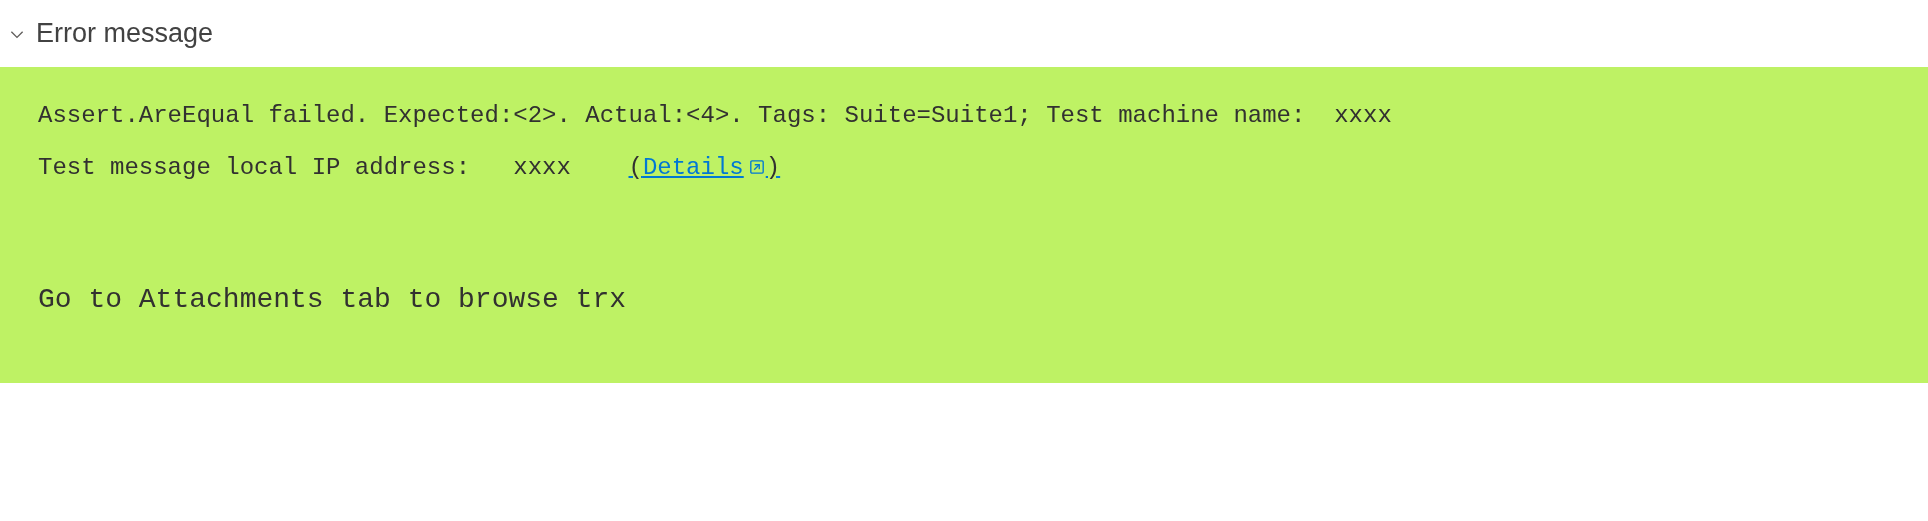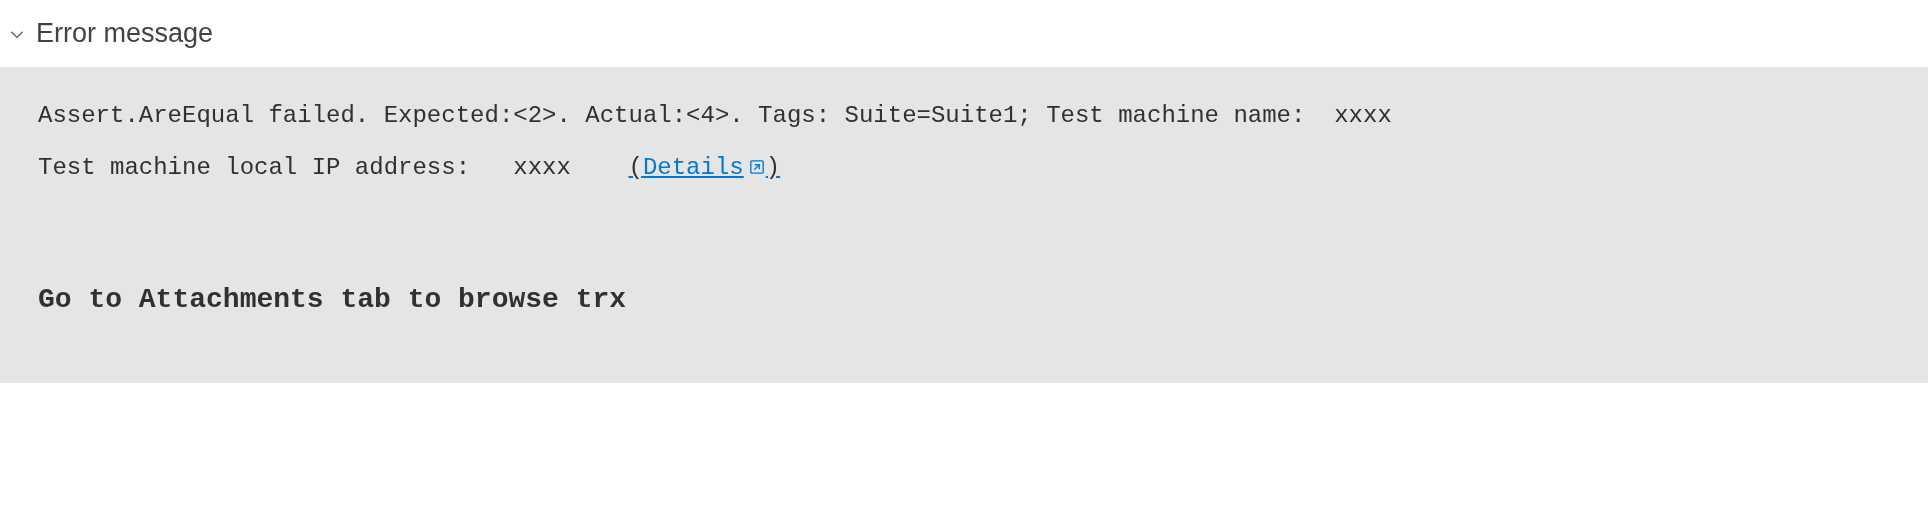--- a/index.html
+++ b/index.html
@@ -25,21 +25,21 @@
       align-items: center;
       justify-content: center;
     }
     .chevron svg { width: 18px; height: 18px; }
     .section-title {
       font-size: 27px;
       font-weight: 400;
       color: #424242;
     }
     .error-body {
-      background: #e5e5e5;
+      background: #bef264;
       padding: 30px 38px 60px 38px;
       font-family: Consolas, "Courier New", monospace;
       font-size: 24px;
       line-height: 1.6;
       color: #323130;
     }
     .error-line {
       white-space: pre-wrap;
       word-break: break-word;
       margin-bottom: 14px;
@@ -51,40 +51,40 @@
     }
     .details-link .paren { color: #323130; }
     .ext-icon {
       display: inline-flex;
       vertical-align: -2px;
       margin-left: 4px;
     }
     .ext-icon svg { width: 18px; height: 18px; }
     .attachments-hint {
       margin-top: 90px;
-      font-weight: 700;
+      font-weight: 400;
       font-size: 28px;
       font-family: Consolas, "Courier New", monospace;
     }
   </style>
 </head>
 <body>
 
 <div class="section-header">
   <span class="chevron">
     <svg viewBox="0 0 16 16" fill="none" stroke="currentColor" stroke-width="1.2">
       <polyline points="3,6 8,11 13,6"></polyline>
     </svg>
   </span>
   <span class="section-title">Error message</span>
 </div>
 
 <div class="error-body">
   <div class="error-line"><span>Assert.AreEqual failed. Expected:&lt;2&gt;. Actual:&lt;4&gt;. Tags: Suite=Suite1; Test machine name:  </span><span>xxxx</span></div>
-  <div class="error-line"><span>Test machine local IP address:   </span><span>xxxx</span><span>    </span><span class="details-link"><span class="paren">(</span><span>Details</span><span class="ext-icon">
+  <div class="error-line"><span>Test message local IP address:   </span><span>xxxx</span><span>    </span><span class="details-link"><span class="paren">(</span><span>Details</span><span class="ext-icon">
           <svg viewBox="0 0 16 16" fill="none" stroke="#0078d4" stroke-width="1.2">
             <rect x="2.5" y="2.5" width="11" height="11" rx="1"></rect>
             <polyline points="6,6 10,6 10,10"></polyline>
             <line x1="10" y1="6" x2="5.5" y2="10.5"></line>
           </svg>
         </span><span class="paren">)</span></span></div>
 
   <div class="attachments-hint">Go to Attachments tab to browse trx</div>
 </div>
 

